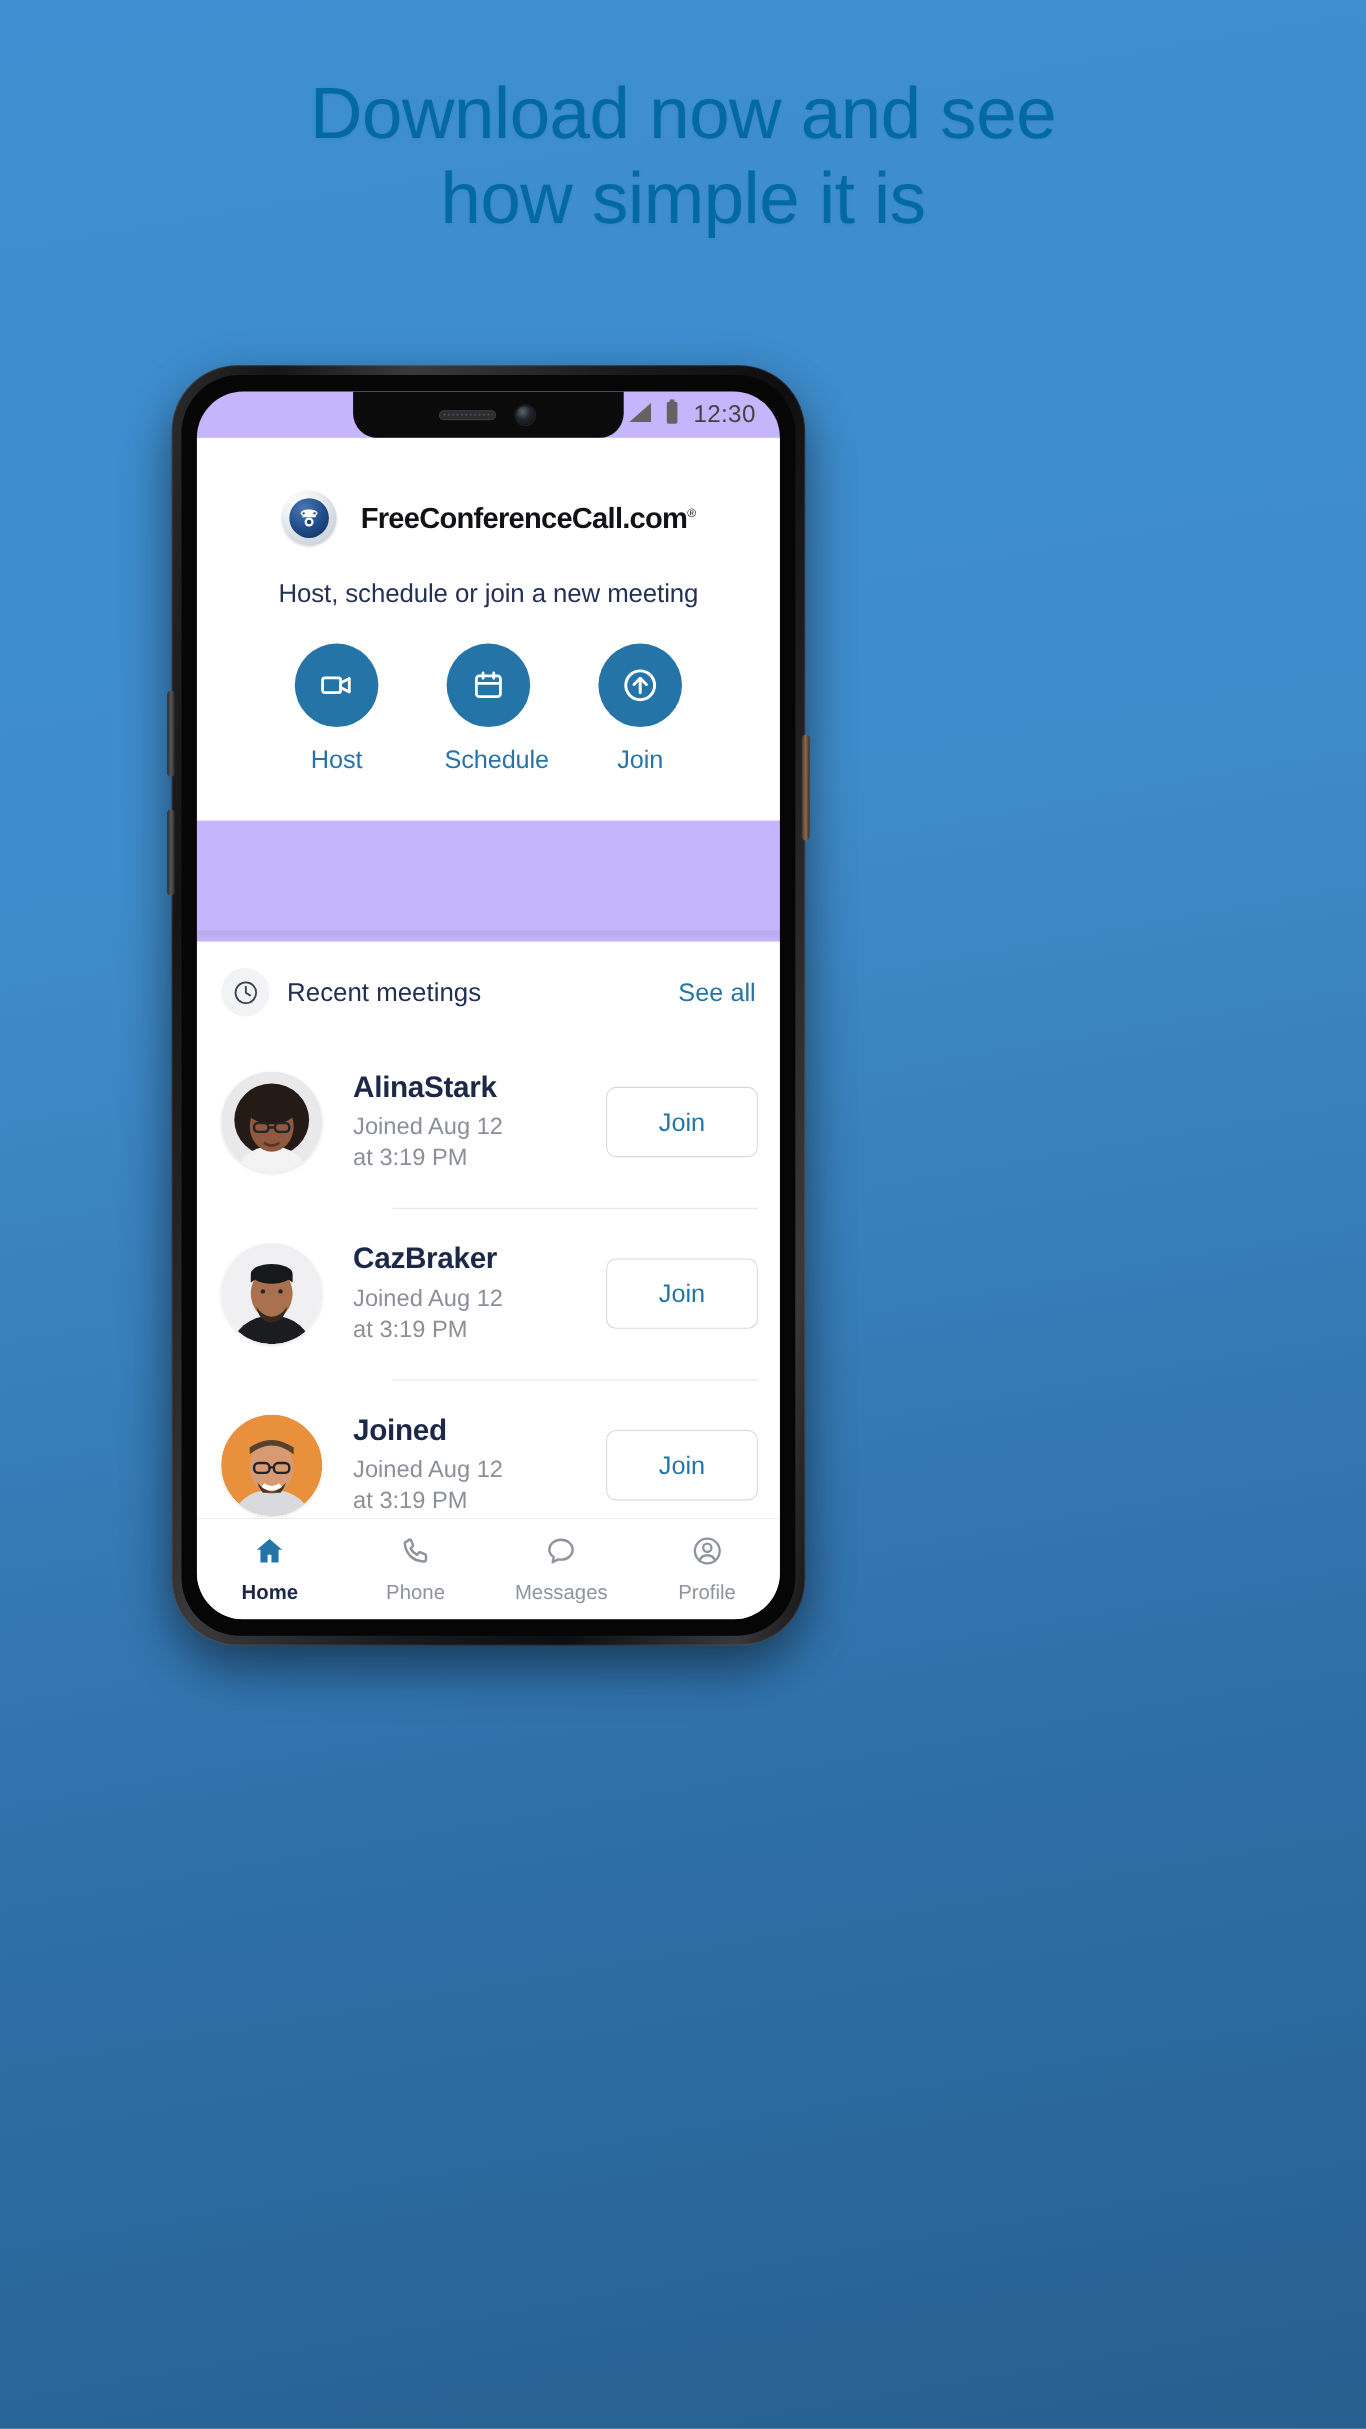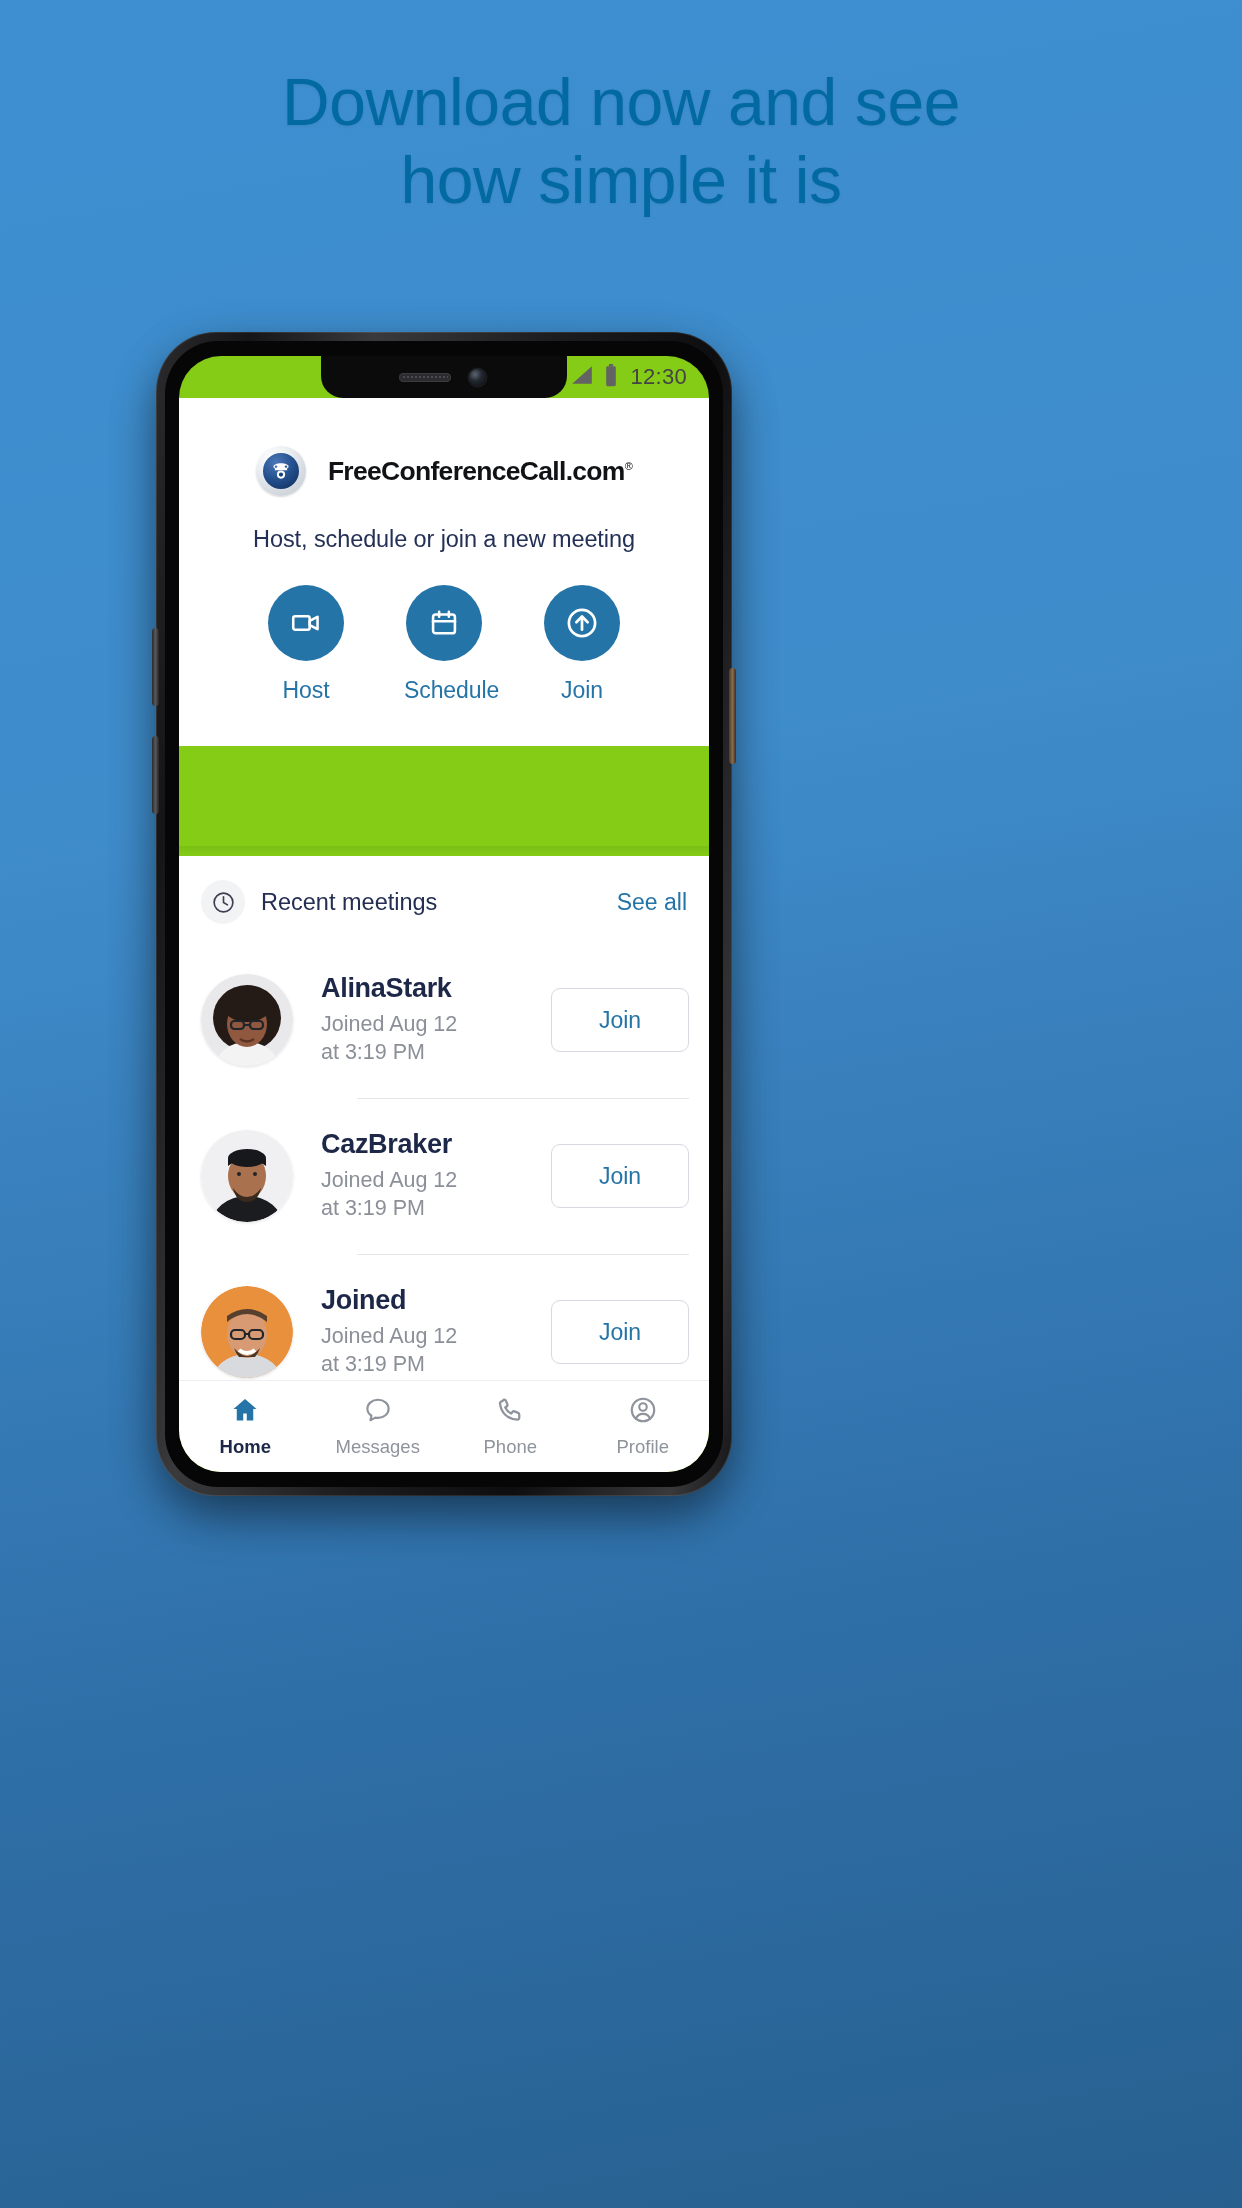--- a/index.html
+++ b/index.html
@@ -81,21 +81,21 @@
     border-radius: 4px;
     background: linear-gradient(90deg, #2a2a2c, #58585c 50%, #232325);
   }
 
   
   .screen {
     position: absolute;
     left: 23px; top: 24px;
     width: 530px; height: 1116px;
     border-radius: 42px;
-    background: #84cc16;
+    background: #c4b5fd;
     overflow: hidden;
   }
 
   
   .notch {
     position: absolute;
     left: 50%;
     transform: translateX(-50%);
     top: 0;
     width: 246px;
@@ -546,34 +546,34 @@
         <span>
           <svg width="30" height="30" viewBox="0 0 24 24" fill="#2574a8">
             <path d="M12 3.2 2.8 11.1h2.6v9.2h5.2v-5.6h2.8v5.6h5.2v-9.2h2.6z"></path>
           </svg>
         </span>
         <span class="navlabel">Home</span>
       </div>
 
       <div class="navitem">
         <span>
+          <svg width="30" height="30" viewBox="0 0 24 24" fill="none" stroke="#8e939c" stroke-width="1.8" stroke-linejoin="round" stroke-linecap="round">
+            <path d="M7.4 3.6c.6 0 1.1.3 1.3.9l1.2 2.9c.2.6.1 1.2-.4 1.6l-1.3 1c1 2.1 2.7 3.8 4.8 4.8l1-1.3c.4-.5 1-.6 1.6-.4l2.9 1.2c.6.2.9.7.9 1.3v2.6c0 .9-.7 1.6-1.6 1.5C9.8 19.2 4.8 14.2 4 6.7c-.1-.9.6-1.6 1.5-1.6z"></path>
+          </svg>
+        </span>
+        <span class="navlabel">Phone</span>
+      </div>
+
+      <div class="navitem">
+        <span>
           <svg width="30" height="30" viewBox="0 0 24 24" fill="none" stroke="#8e939c" stroke-width="1.7" stroke-linejoin="round">
             <path d="M12 3.8c-4.7 0-8.5 3.2-8.5 7.2 0 2.3 1.3 4.3 3.3 5.6l-.9 3.6 4-2.1c.7.1 1.4.2 2.1.2 4.7 0 8.5-3.2 8.5-7.3s-3.8-7.2-8.5-7.2z"></path>
           </svg>
         </span>
         <span class="navlabel">Messages</span>
-      </div>
-
-      <div class="navitem">
-        <span>
-          <svg width="30" height="30" viewBox="0 0 24 24" fill="none" stroke="#8e939c" stroke-width="1.8" stroke-linejoin="round" stroke-linecap="round">
-            <path d="M7.4 3.6c.6 0 1.1.3 1.3.9l1.2 2.9c.2.6.1 1.2-.4 1.6l-1.3 1c1 2.1 2.7 3.8 4.8 4.8l1-1.3c.4-.5 1-.6 1.6-.4l2.9 1.2c.6.2.9.7.9 1.3v2.6c0 .9-.7 1.6-1.6 1.5C9.8 19.2 4.8 14.2 4 6.7c-.1-.9.6-1.6 1.5-1.6z"></path>
-          </svg>
-        </span>
-        <span class="navlabel">Phone</span>
       </div>
 
       <div class="navitem">
         <span>
           <svg width="30" height="30" viewBox="0 0 24 24" fill="none" stroke="#8e939c" stroke-width="1.7">
             <circle cx="12" cy="12" r="9"></circle>
             <circle cx="12" cy="9.6" r="3"></circle>
             <path d="M6.3 19.1c.9-2.6 3-4 5.7-4s4.8 1.4 5.7 4" stroke-linecap="round"></path>
           </svg>
         </span>

